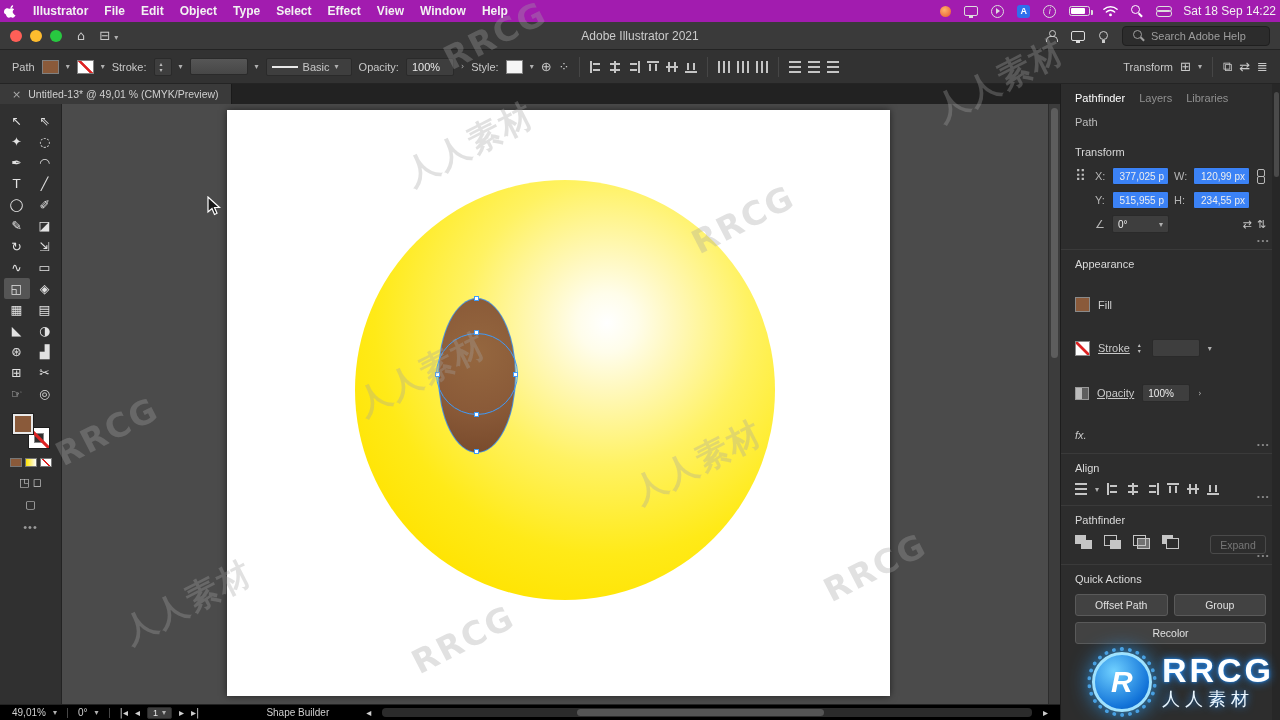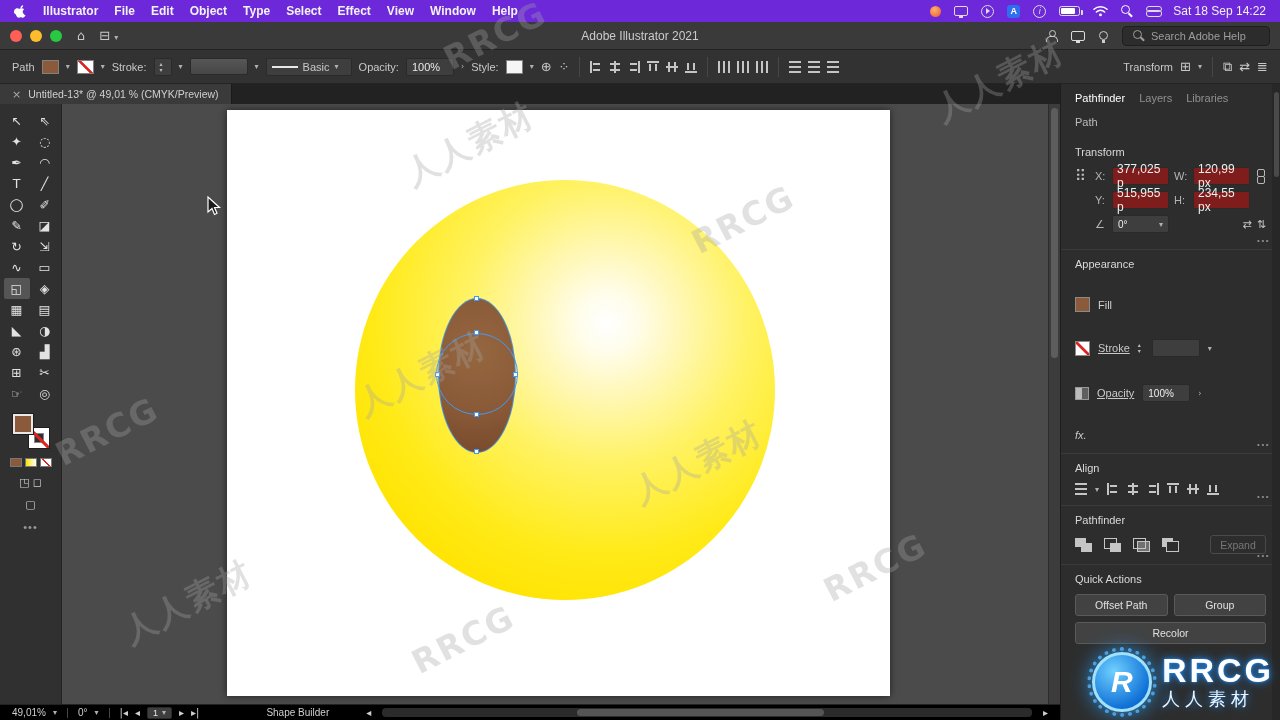--- a/index.html
+++ b/index.html
@@ -1,22 +1,22 @@
 <!DOCTYPE html>
 <html><head>
 <meta charset="utf-8">
 <style>
   * { margin:0; padding:0; box-sizing:border-box; }
   html,body { width:1280px; height:720px; overflow:hidden; }
   body { font-family:"Liberation Sans", sans-serif; background:#1e1e1e; color:#cfcfcf; font-size:11px; position:relative; }
   .g { font-family:"DejaVu Sans", sans-serif; }
 
   
-  .menubar { position:absolute; left:0; top:0; width:1280px; height:22px; background:#6d28d9;
-             display:flex; align-items:center; gap:16px; padding:0 14px; color:#f2f2f2; font-size:12px; z-index:20;}
+  .menubar { position:absolute; left:0; top:0; width:1280px; height:22px; background:#a21caf;
+             display:flex; align-items:center; gap:16px; padding:0 4px; color:#f2f2f2; font-size:12px; z-index:20;}
   .menubar .appname { font-weight:bold; }
   .menubar .mitem { cursor:default;font-weight:bold; }
   .mb-right { margin-left:auto; display:flex; align-items:center; gap:13px; }
   .dotrec { width:11px; height:11px; border-radius:50%; background:radial-gradient(circle at 40% 35%, #ffb36b, #e8542f); }
   .mon { width:14px; height:10px; border:1.2px solid #ddd; border-radius:2px; position:relative; }
   .mon::after { content:""; position:absolute; left:4px; bottom:-3px; width:4px; height:2px; background:#ddd; }
   .playc { width:13px; height:13px; border:1.2px solid #ddd; border-radius:50%; display:flex; align-items:center; justify-content:center; }
   .playc::after { content:""; border-left:4px solid #ddd; border-top:3px solid transparent; border-bottom:3px solid transparent; margin-left:1px; }
   .abadge { width:13px; height:13px; background:#2f6fed; border-radius:3px; color:#fff; font-size:9px; font-weight:bold;
             display:flex; align-items:center; justify-content:center; }
@@ -131,22 +131,22 @@
                 z-index:15; padding:8px 0 0 0; font-size:11px; }
   .ptabs { display:flex; gap:14px; padding:0 14px 8px 14px; }
   .ptab { color:#909090; } .ptab.active { color:#ffffff; }
   .psection { padding:8px 14px 10px 14px; border-top:1px solid #3a3a3a; position:relative; }
   .psection.first { border-top:none; }
   .ptype { padding:4px 14px 10px 14px; color:#bdbdbd; }
   .phead { color:#d9d9d9; margin-bottom:9px; }
   .dots3 { position:absolute; right:10px; bottom:4px; color:#8d8d8d; font-size:8px; letter-spacing:1.5px; }
   .trow { display:flex; align-items:center; gap:5px; margin-bottom:6px; }
   .tlabel { color:#b5b5b5; width:12px; }
-  .tfield { width:57px; height:18px; background:#7f1d1d; border:1px solid #2a2a2a; border-radius:2px; color:#eee;
-            display:inline-flex; align-items:center; justify-content:flex-end; padding:0 4px; font-size:12px; }
+  .tfield { width:57px; height:18px; background:#3b82f6; border:1px solid #2a2a2a; border-radius:2px; color:#eee;
+            display:inline-flex; align-items:center; justify-content:flex-end; padding:0 4px; font-size:10px; }
   .refpt { color:#bdbdbd; font-size:15px; width:18px; }
   .chain { position:relative; width:11px; height:15px; }
   .chain::before, .chain::after { content:""; position:absolute; left:2px; width:6px; height:6px; border:1.4px solid #b9b9b9; border-radius:2px; }
   .chain::before { top:0; } .chain::after { bottom:0; }
   .pselect { height:18px; background:#3e3e3e; border:1px solid #2a2a2a; border-radius:2px; display:inline-flex; align-items:center;
              gap:6px; padding:0 5px; color:#eee; font-size:10px; }
   .approw { display:flex; align-items:center; gap:8px; margin-bottom:8px;margin-top:27px; }
   .asw { width:15px; height:15px; border:1px solid #8a8a8a; }
   .asw.fill { background:#8a5a3a; }
   .asw.none { background:linear-gradient(45deg,#fff 40%,#dd2222 45%,#dd2222 55%,#fff 60%); }
@@ -536,21 +536,21 @@
       <span class="al al-r"></span>
       <span class="al al-t"></span>
       <span class="al al-m"></span>
       <span class="al al-b"></span>
     </div>
     <span class="dots3">•••</span>
   </div>
 
   <div class="psection">
     <div class="phead">Pathfinder</div>
-    <div style="display:flex; align-items:center; gap:12px;">
+    <div style="display:flex; align-items:flex-start; gap:12px;">
       <span class="pf pf-unite"></span>
       <span class="pf pf-minus"></span>
       <span class="pf pf-inter"></span>
       <span class="pf pf-excl"></span>
       <span style="flex:1"></span>
       <span class="btn disabled" style="width:56px; height:19px">Expand</span>
     </div>
     <span class="dots3">•••</span>
   </div>
 

